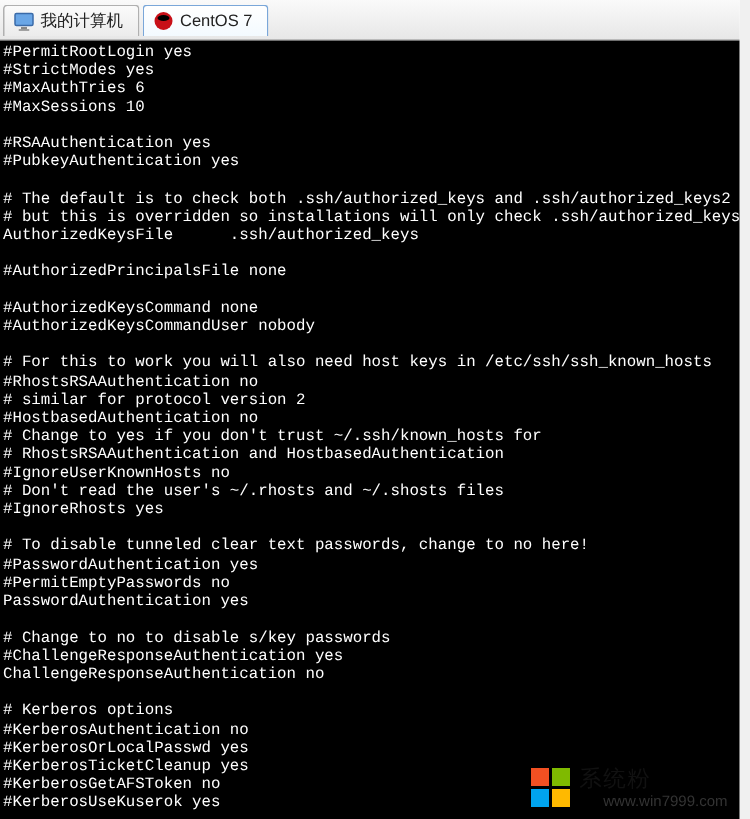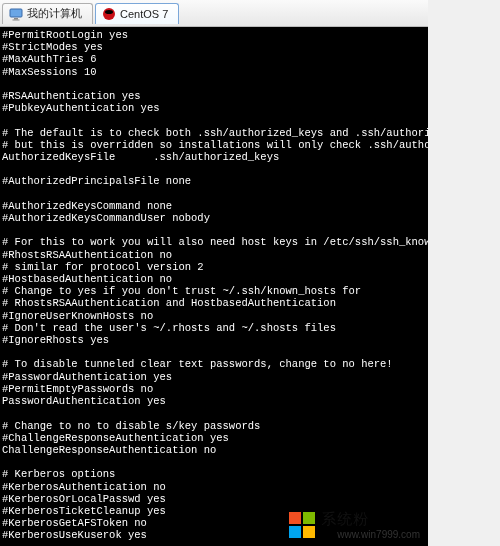--- a/index.html
+++ b/index.html
@@ -1,16 +1,16 @@
 <!DOCTYPE html>
 <html><head>
 <meta charset="utf-8">
 <style>
   html,body{margin:0;padding:0;width:500px;height:546px;background:#f0f0f0;font-family:Tahoma,Arial,sans-serif;font-size:11px;overflow:hidden;}
-  .window{position:relative;width:428px;height:546px;background:#fff;}
+  .window{position:relative;width:493px;height:546px;background:#fff;}
   .tabbar{display:flex;align-items:center;height:26px;background:linear-gradient(#fafafa,#e7e7e7);border-bottom:1px solid #bbb;padding-left:2px;}
   .tab{display:flex;align-items:center;gap:4px;height:20px;padding:0 10px 0 6px;margin-right:2px;border:1px solid #b0b0b0;border-bottom:none;border-radius:3px 3px 0 0;background:linear-gradient(#fbfbfb,#ececec);cursor:pointer;}
   .tab.active{background:linear-gradient(#ffffff,#f3faff);border-color:#7aa7d9;justify-content:space-between;}
   .tab .icon{width:14px;height:14px;display:flex;align-items:center;justify-content:center;}
   .tab .label{color:#222;}
   .terminal{background:#000;color:#fff;font-family:"Courier New",monospace;font-size:10.5px;line-height:12.2px;white-space:pre;padding:2px 2px 2px 2px;height:calc(100% - 26px);overflow:hidden;}
   .watermark{position:absolute;right:8px;bottom:6px;display:flex;align-items:center;gap:6px;color:#111;font-size:15px;}
   .wm-logo{display:grid;grid-template-columns:12px 12px;grid-template-rows:12px 12px;gap:2px;}
   .wm-logo span{display:block;width:12px;height:12px;}
   .wm-r{background:#f25022;}

